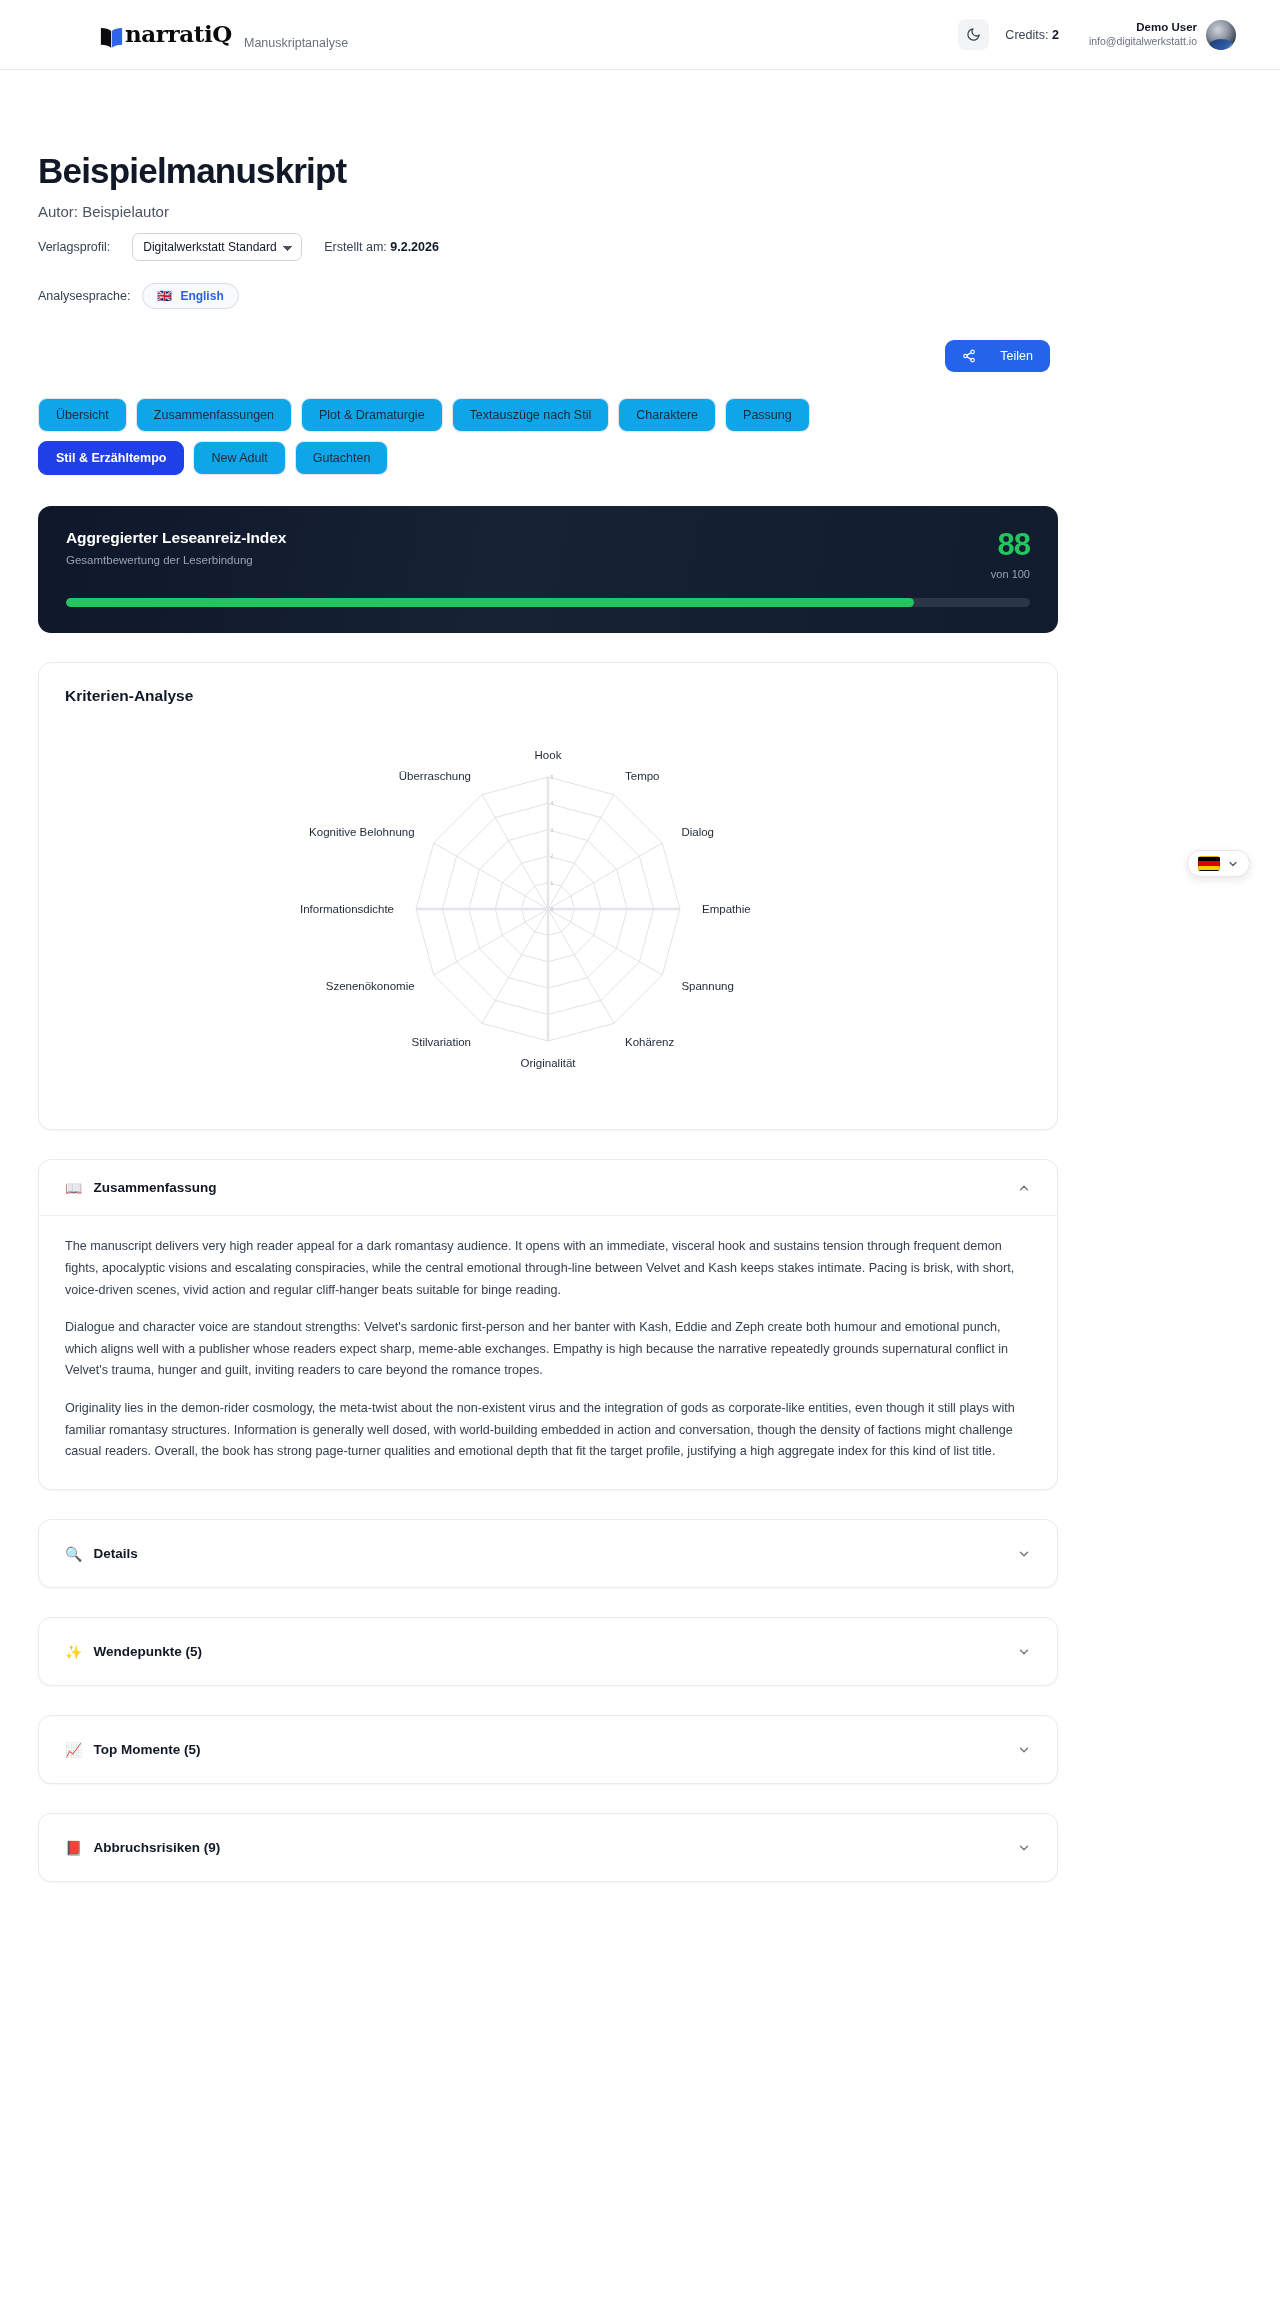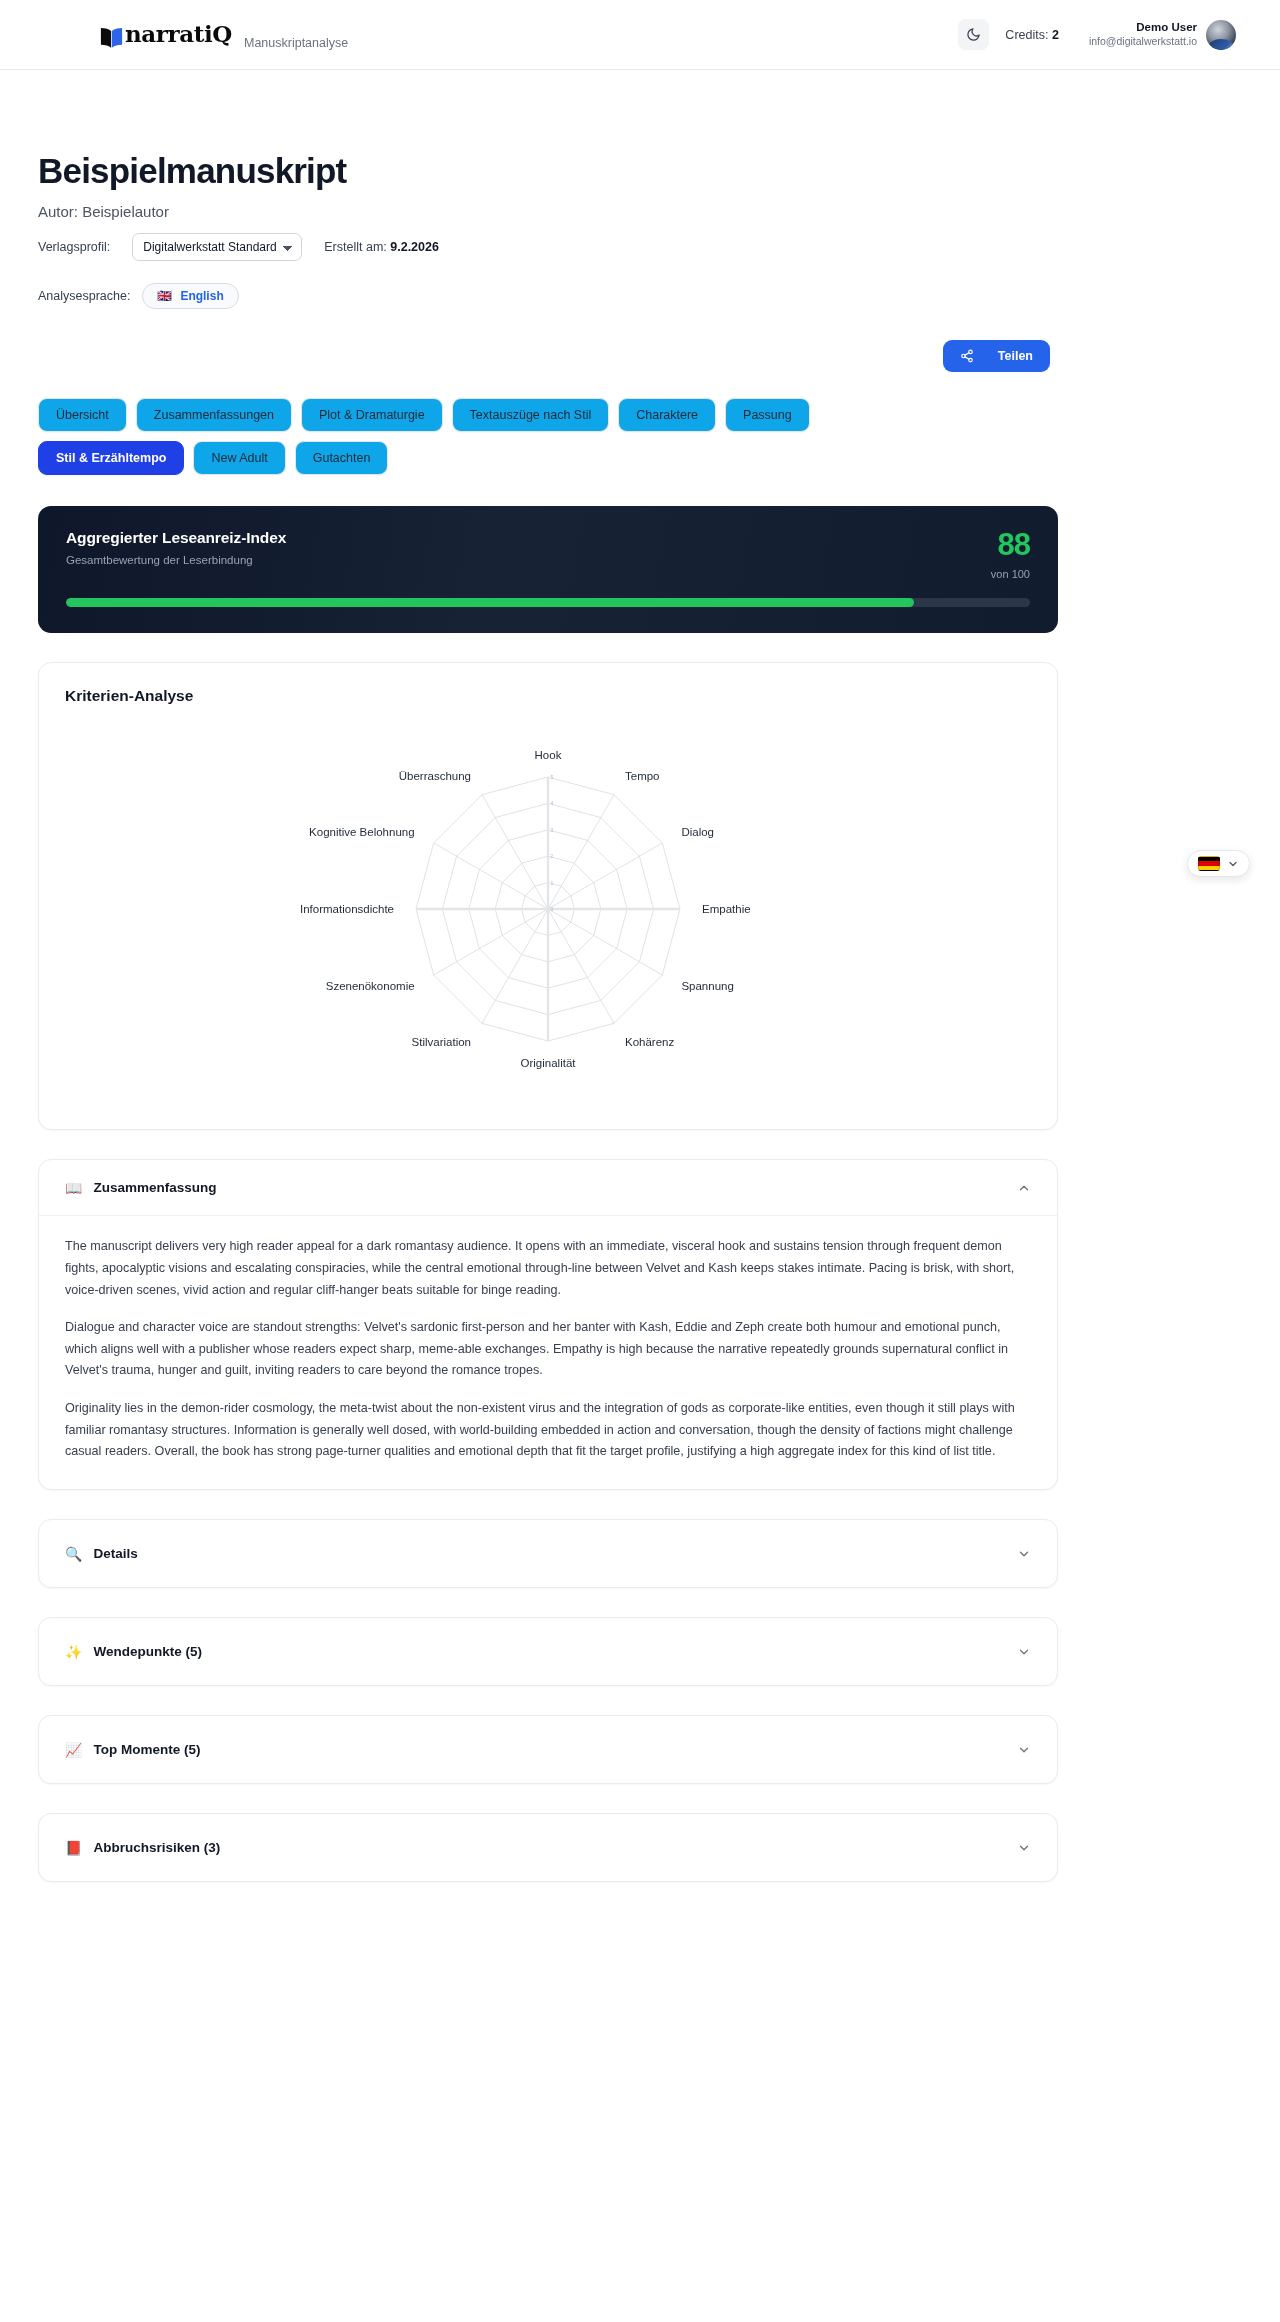--- a/index.html
+++ b/index.html
@@ -92,21 +92,21 @@
     border: 1px solid #d7dde6; border-radius: 999px;
     background: #f9fafb; padding: 5px 14px;
     font-size: 12px; font-weight: 700; color: #2563eb;
     display: inline-flex; align-items: center; gap: 7px; cursor: pointer;
   }
   .flag-box { letter-spacing: 1px; font-size: 12px; }
 
   .share-row { display: flex; justify-content: flex-end; margin-top: 31px; padding-right: 8px; }
   .share-btn {
     background: #2563eb; color: #fff; border: none; border-radius: 9px;
-    padding: 9px 17px; font-size: 12.5px; font-weight: 700; cursor: pointer;
+    padding: 9px 17px; font-size: 12.5px; font-weight: 400; cursor: pointer;
     display: inline-flex; align-items: center; gap: 24px;
     font-family: "Liberation Sans", sans-serif;
   }
   .share-btn svg { width: 14px; height: 14px; }
 
   
   .tabs { display: flex; flex-wrap: wrap; gap: 9px; margin-top: 26px; max-width: 920px; }
   .tab {
     border: 1px solid #e3e6ea; background: #0ea5e9; border-radius: 9px;
     padding: 9px 17px; font-size: 12.5px; color: #1f2937; cursor: pointer;
@@ -367,21 +367,21 @@
             <span class="acc-icon">📈</span>
             <span class="acc-title">Top Momente (5)</span>
             <svg class="acc-chev" viewBox="0 0 24 24" fill="none" stroke="currentColor" stroke-width="2.2" stroke-linecap="round" stroke-linejoin="round">
               <polyline points="6 9 12 15 18 9"></polyline>
             </svg>
           </div>
         </div>
         <div class="card acc-card-collapsed">
           <div class="acc-head">
             <span class="acc-icon">📕</span>
-            <span class="acc-title">Abbruchsrisiken (3)</span>
+            <span class="acc-title">Abbruchsrisiken (9)</span>
             <svg class="acc-chev" viewBox="0 0 24 24" fill="none" stroke="currentColor" stroke-width="2.2" stroke-linecap="round" stroke-linejoin="round">
               <polyline points="6 9 12 15 18 9"></polyline>
             </svg>
           </div>
         </div>
       </div>
 
   </div>
 </div>
 

